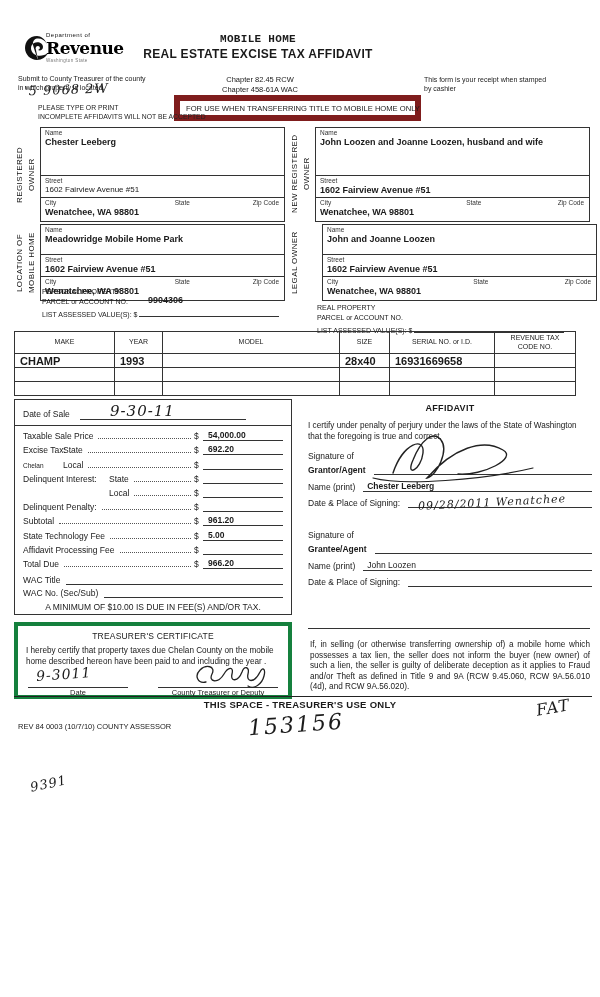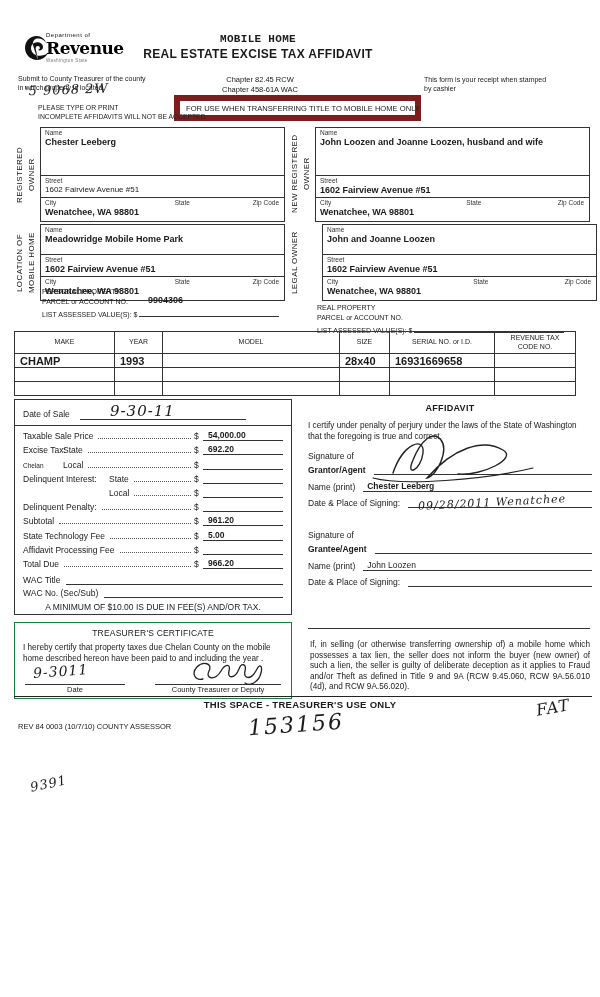--- a/index.html
+++ b/index.html
@@ -83,21 +83,21 @@
 
   
   .aff { font-size:8.5px; }
   .aff-title { font-size:9px; font-weight:bold; text-align:center; letter-spacing:0.3px; }
   .aff-cert { font-size:8.2px; line-height:10.5px; margin-top:8px; }
   .sig-line { display:flex; align-items:flex-end; height:14px; }
   .sig-line .ulf { flex:1; border-bottom:1px solid #333; margin-left:8px; position:relative; }
   .sig-line .nm { padding:0 4px; }
 
   
-  .tre-box { border:1px solid #15803d; font-size:8.2px; }
+  .tre-box { border:4px solid #15803d; font-size:8.2px; }
   .tre-title { text-align:center; font-size:8.5px; margin-top:5px; letter-spacing:0.2px; }
   .tre-text { padding:5px 8px 0 8px; line-height:10.5px; }
   .tre-sigs { display:flex; margin-top:3px; padding:0 10px; }
   .tre-col { position:relative; text-align:center; font-size:7.5px; }
   .tre-col .line { border-bottom:1px solid #333; height:18px; }
   .tre-col.c1 { width:100px; }
   .tre-col.gap { width:30px; }
   .tre-col.c2 { flex:1; }
   .tre-col .hw { position:absolute; font-size:14px; }
 

